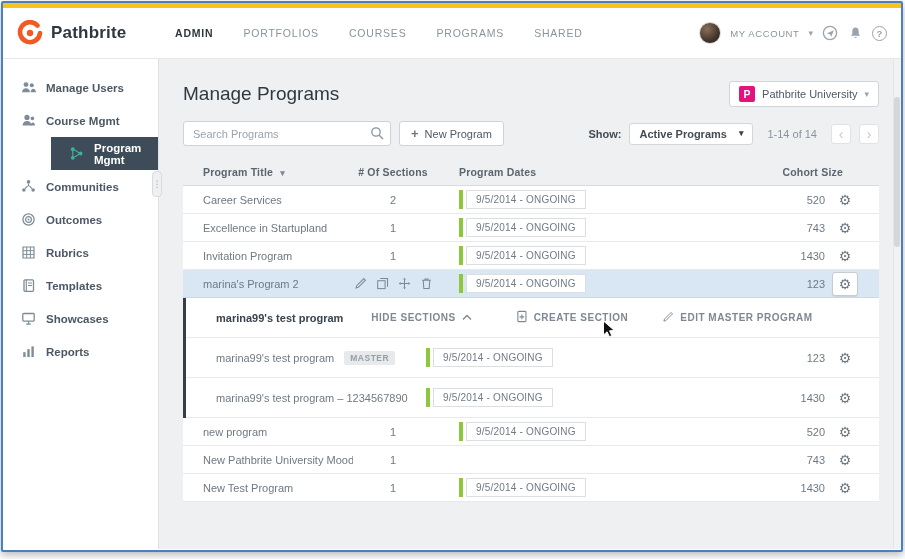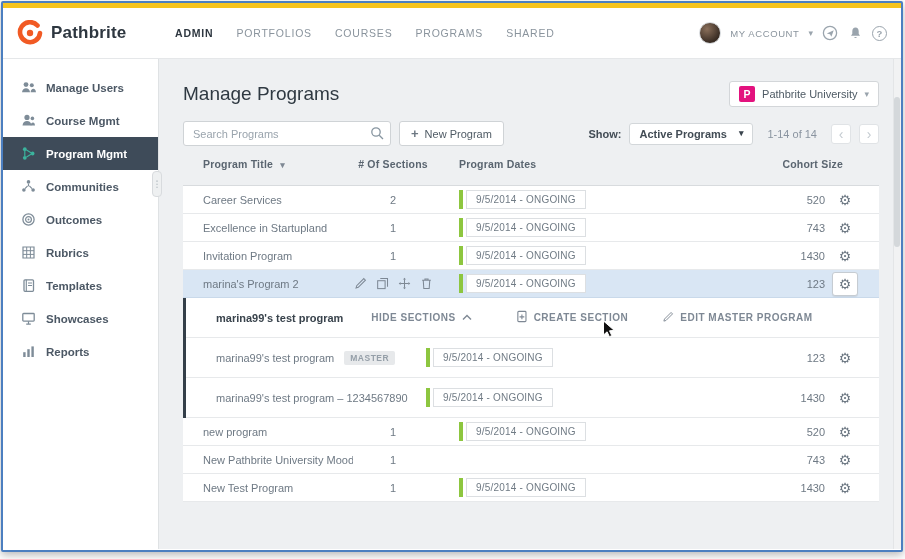--- a/index.html
+++ b/index.html
@@ -8,42 +8,42 @@
   .window { position:absolute; left:1px; top:1px; width:902px; height:551px;
             border:2px solid #4c7fc0; border-radius:2px; background:#fff; overflow:hidden;
             box-shadow:0 3px 8px rgba(0,0,0,.28); }
   .goldbar { height:5px; background:#f6c41e; }
 
   
   .header { height:51px; background:#fff; border-bottom:1px solid #e5e7e9;
             display:flex; align-items:center; padding:0 14px; }
   .logo { display:flex; align-items:center; gap:8px; min-width:136px; }
   .logo-text { font-size:17px; font-weight:bold; color:#2e3740; letter-spacing:.2px; }
-  .nav { display:flex; gap:23px; margin-left:22px; }
+  .nav { display:flex; gap:30px; margin-left:22px; }
   .nav-item { font-size:10.5px; letter-spacing:.8px; color:#8a949d; cursor:default; }
   .nav-item.active { color:#2e3740; font-weight:bold; }
   .hdr-right { margin-left:auto; display:flex; align-items:center; gap:9px; color:#9aa4ad; }
   .avatar { width:22px; height:22px; border-radius:50%;
             background:radial-gradient(circle at 35% 30%, #8a6f5a, #3a2d24 70%); border:1px solid #d7dadd; }
   .account-label { font-size:9.5px; letter-spacing:.6px; color:#8a949d;text-align:center; }
   .caret { font-size:9px; color:#9aa4ad; }
   .hdr-icon { width:16px; height:16px; display:flex; align-items:center; justify-content:center; color:#9aa4ad; }
   .help-circle { width:15px; height:15px; border:1.5px solid #9aa4ad; border-radius:50%;
                  font-size:9.5px; font-weight:bold; color:#9aa4ad;
                  display:flex; align-items:center; justify-content:center; }
 
   
   .frame-body { display:flex; height:490px; position:relative; }
 
   
   .sidebar { width:156px; background:#fff; border-right:1px solid #dfe2e4; padding-top:12px; position:relative; }
   .side-item { height:33px; display:flex; align-items:center; gap:10px; padding-left:18px;
                font-size:11.5px; font-weight:bold; color:#4c5865; cursor:pointer; }
   .side-item .s-icon { width:15px; height:15px; color:#7e8c98; display:flex; align-items:center; }
-  .side-item.active { background:#3e4b59; color:#fff; }
+  .side-item.active { background:#3e4b59; color:#fff;margin-left:48px; }
   .side-item.active .s-icon { color:#3bb39d; }
   .grip { position:absolute; left:149px; top:112px; width:10px; height:26px; background:#eef0f1;
           border:1px solid #d8dbde; border-radius:4px; display:flex; align-items:center;
           justify-content:center; font-size:9px; color:#9aa4ad; z-index:5; }
 
   
   .main { flex:1; background:#eef0f2; position:relative; overflow:hidden; }
   .main-header { display:flex; align-items:center; justify-content:space-between;
                  padding:22px 22px 14px 24px; }
   .page-title { font-size:19px; color:#2f3942; }
@@ -67,21 +67,21 @@
   .show-label { font-size:11px; font-weight:bold; color:#424c55; }
   .filter-btn { display:flex; align-items:flex-start; gap:12px; background:#fff; border:1px solid #d3d7da;
                 border-radius:3px; padding:4px 9px; font-size:11px; font-weight:bold; color:#424c55; cursor:pointer; }
   .filter-btn .caret { color:#3a444d; }
   .pagination { font-size:11px; color:#8a94a0; margin:0 6px; }
   .page-btn { width:20px; height:20px; border:1px solid #e0e3e6; border-radius:3px; background:#fff;
               color:#c3cad0; font-size:14px; display:flex; align-items:center; justify-content:center; cursor:default; }
 
   
   .table { margin:0 22px 0 24px; }
-  .thead { display:flex; align-items:flex-start; height:28px; border-bottom:1px solid #d8dbde;
+  .thead { display:flex; align-items:center; height:28px; border-bottom:1px solid #d8dbde;
            font-size:10.5px; font-weight:bold; color:#5a6570; letter-spacing:.2px; }
   .row { display:flex; align-items:center; height:28px; background:#fff;
          border-bottom:1px solid #e7e9eb; font-size:11px; color:#6e7984; padding-right:14px; }
   .thead { padding-right:14px; }
   .c-title { flex:0 0 170px; padding-left:20px; white-space:nowrap; overflow:hidden; }
   .c-sections { flex:0 0 80px; text-align:center; white-space:nowrap; }
   .c-dates { flex:1; padding-left:26px; display:flex; align-items:center; }
   .c-cohort { flex:0 0 60px; text-align:right; margin-left:auto; }
   .c-gear { flex:0 0 40px; display:flex; justify-content:center; }
   .h-cohort { flex:0 0 100px; margin-left:auto; text-align:right; padding-right:22px; }

